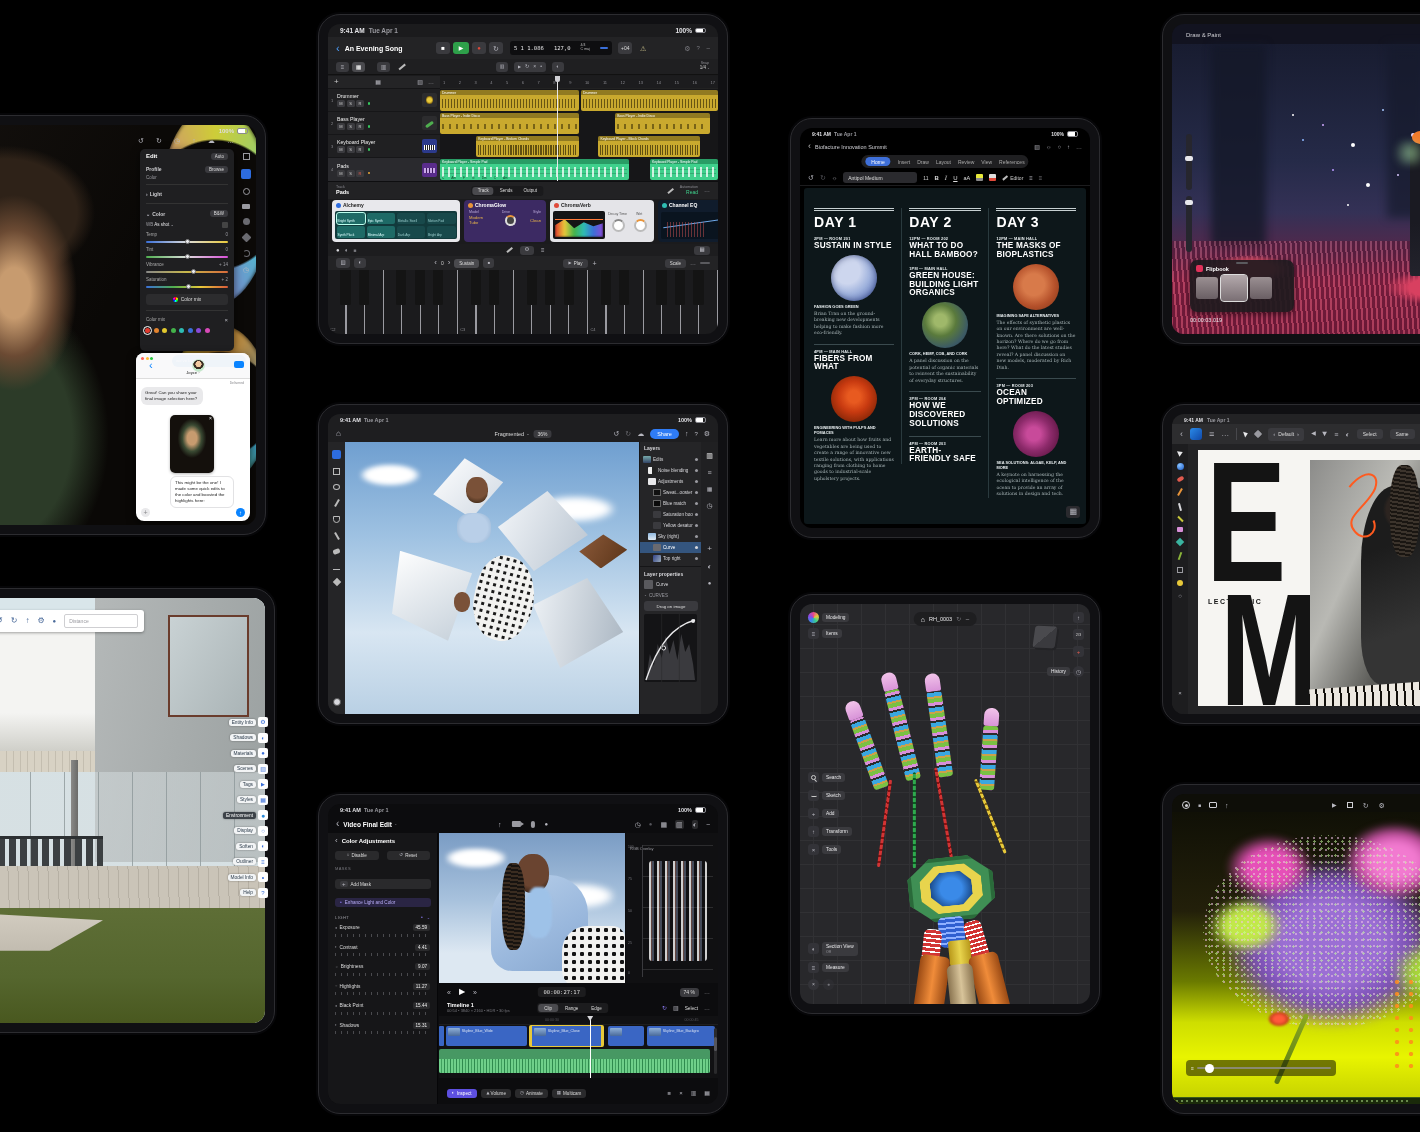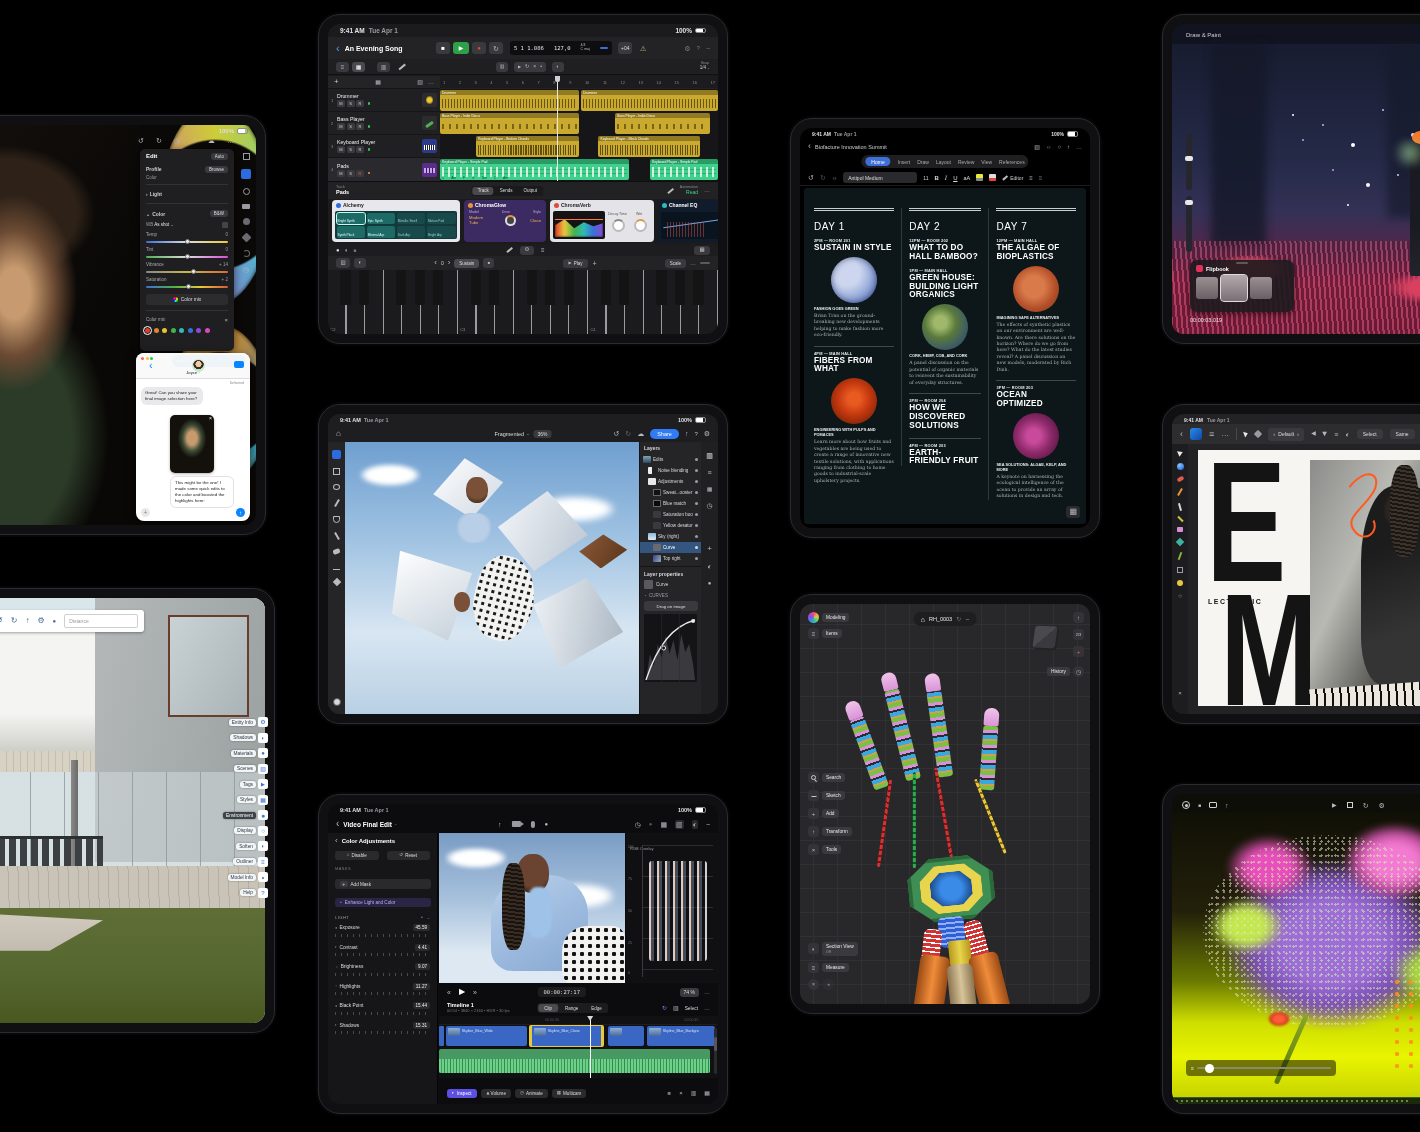--- a/index.html
+++ b/index.html
@@ -32,21 +32,21 @@
 .lg-card{border-radius:4px;position:relative;overflow:hidden;flex-shrink:0}
 .lg-pad{border-radius:2px;font-size:3.2px;display:flex;align-items:flex-end;padding:1px;color:#dff;overflow:hidden;white-space:nowrap}
 .lg-knob{border:2px solid #ddd;border-top-color:#e8943a;border-radius:50%;background:#444}
 .blk{position:absolute;top:0;width:2.6%;height:55%;background:#141414;border-radius:0 0 1.5px 1.5px;z-index:2}
 
 .wd-time{font-size:3.9px;font-weight:bold;color:#e8eef0;letter-spacing:.2px}
 .wd-title{font-size:8.2px;font-weight:bold;color:#fff;line-height:1.08;letter-spacing:.2px;margin-top:1px}
 .wd-tag{font-size:3.9px;font-weight:bold;color:#e8eef0;margin-top:3px}
 .wd-body{font-size:4.6px;color:#a9b6b8;font-family:"DejaVu Serif",serif;line-height:1.4;margin-top:2px}
 .wd-circ{border-radius:50%;width:46px;height:46px;margin:4px auto 0}
-.wd-day{font-size:10px;font-weight:normal;color:#fff;letter-spacing:.6px;border-top:3px double #c7d0d2;padding-top:10px}
+.wd-day{font-size:14px;font-weight:bold;color:#fff;letter-spacing:.6px;border-top:3px double #c7d0d2;padding-top:3px}
 
 .fc-sl{position:relative;margin:0 7px 0 7px}
 .fc-sl .l{font-size:4.8px;color:#ddd}
 .fc-sl .v{font-size:4.6px;color:#eee;background:#2a2a2c;border-radius:2px;padding:1px 3px}
 .fc-ticks{height:3px;margin-top:2.5px;background:repeating-linear-gradient(90deg,#4a4a4e 0 1px,transparent 1px 6px)}
 .fc-btn{font-size:4.6px;color:#ddd;background:#2a2a2c;border-radius:3px;padding:2px 5px;margin-right:4px;display:inline-flex;align-items:center}
 
 .sk-lab{font-size:4.8px;color:#2a3a4a;background:#f2f4f5;border-radius:2.5px;padding:1px 3px;box-shadow:0 0 2px rgba(0,0,0,.4)}
 .sk-box{width:10px;height:10px;background:#fff;border-radius:2px;margin-left:2px;display:flex;align-items:center;justify-content:center}
 
@@ -676,27 +676,27 @@
         <div class="wd-time" style="margin-top:6px">1PM — MAIN HALL</div>
         <div class="wd-title">GREEN HOUSE: BUILDING LIGHT ORGANICS</div>
         <div class="wd-circ" style="background:radial-gradient(circle at 40% 40%,#9fb86a 0 16%,#5a7a3c 40%,#3c5a64 70%,#2a3c50 100%),radial-gradient(circle at 68% 62%,#c8d89a 0 10%,transparent 12%)"></div>
         <div class="wd-tag">CORK, HEMP, COB, AND CORK</div>
         <div class="wd-body">A panel discussion on the potential of organic materials to reinvent the sustainability of everyday structures.</div>
         <div style="border-top:.5px solid #3a4a4e;margin-top:7px"></div>
         <div class="wd-time" style="margin-top:4px">2PM — ROOM 204</div>
         <div class="wd-title">HOW WE DISCOVERED SOLUTIONS</div>
         <div style="border-top:.5px solid #3a4a4e;margin-top:7px"></div>
         <div class="wd-time" style="margin-top:4px">4PM — ROOM 203</div>
-        <div class="wd-title">EARTH-FRIENDLY FRUIT</div>
+        <div class="wd-title">EARTH-FRIENDLY SAFE</div>
       </div>
 
       <div style="width:33.3%;padding-left:7px;border-left:.5px solid #2a3a3e">
-        <div class="wd-day">DAY 7</div>
+        <div class="wd-day">DAY 3</div>
         <div class="wd-time" style="margin-top:6px">12PM — MAIN HALL</div>
-        <div class="wd-title">THE ALGAE OF BIOPLASTICS</div>
+        <div class="wd-title">THE MASKS OF BIOPLASTICS</div>
         <div class="wd-circ" style="background:radial-gradient(circle at 45% 45%,#d87a4a 0 30%,#b4502a 60%,#7a3418 100%),radial-gradient(circle at 55% 50%,rgba(230,230,220,.85) 0 14%,transparent 20%)"></div>
         <div class="wd-tag">IMAGINING SAFE ALTERNATIVES</div>
         <div class="wd-body">The effects of synthetic plastics on our environment are well-known. Are there solutions on the horizon? Where do we go from here? What do the latest studies reveal? A panel discussion on new models, moderated by Rich Dinh.</div>
         <div style="border-top:.5px solid #3a4a4e;margin-top:7px"></div>
         <div class="wd-time" style="margin-top:4px">3PM — ROOM 203</div>
         <div class="wd-title">OCEAN OPTIMIZED</div>
         <div class="wd-circ" style="background:radial-gradient(circle at 45% 50%,#c84a9a 0 20%,#8c2a6a 50%,#5a1440 85%),repeating-linear-gradient(25deg,rgba(255,160,220,.45) 0 1.5px,transparent 1.5px 4px)"></div>
         <div class="wd-tag">SEA SOLUTIONS: ALGAE, KELP, AND MORE</div>
         <div class="wd-body">A keynote on harnessing the ecological intelligence of the ocean to provide an array of solutions in design and tech.</div>
       </div>

